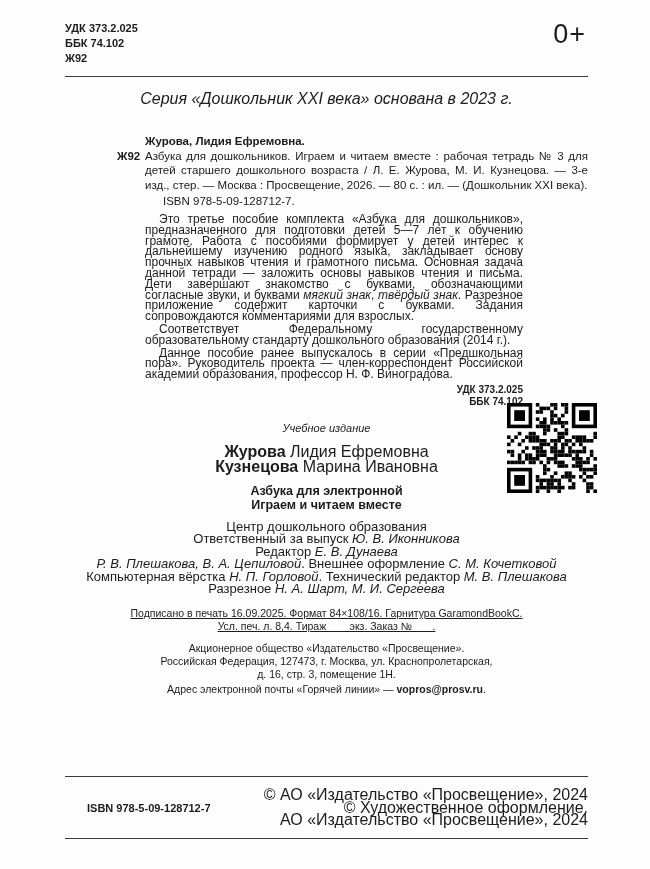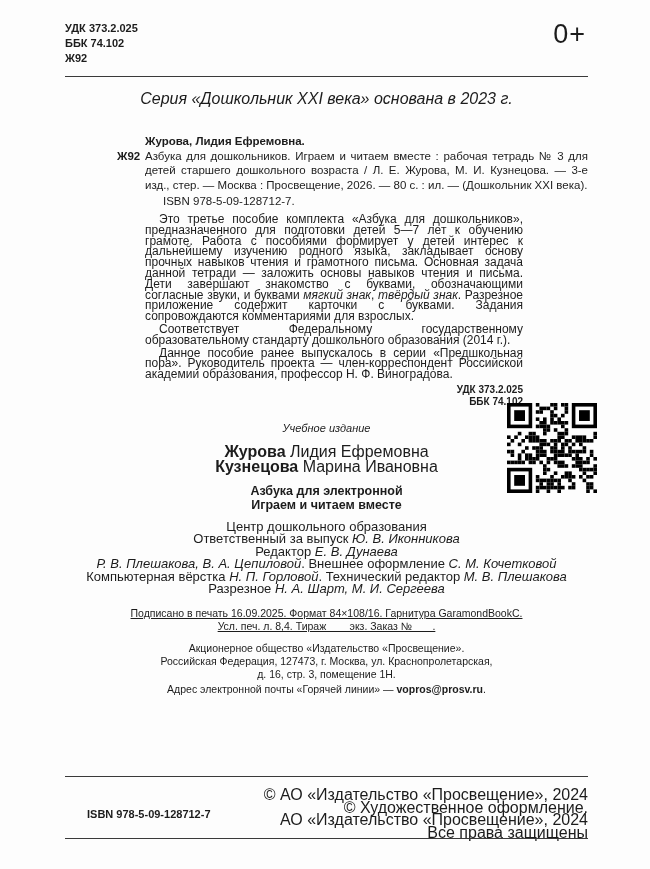--- a/index.html
+++ b/index.html
@@ -349,16 +349,15 @@
       <rect x="8" y="80" width="12" height="12" fill="#000"></rect>
     </g>
   </svg>
 
 <div class="footer">
   <div class="footer-isbn">ISBN 978-5-09-128712-7</div>
   <div class="copyright">
     <div>© АО «Издательство «Просвещение», 2024</div>
     <div>© Художественное оформление.</div>
     <div>АО «Издательство «Просвещение», 2024</div>
-    <div>Все права защищены</div>
   </div>
 </div>
 <div class="bottom-rule"></div>
 
 </body></html>

